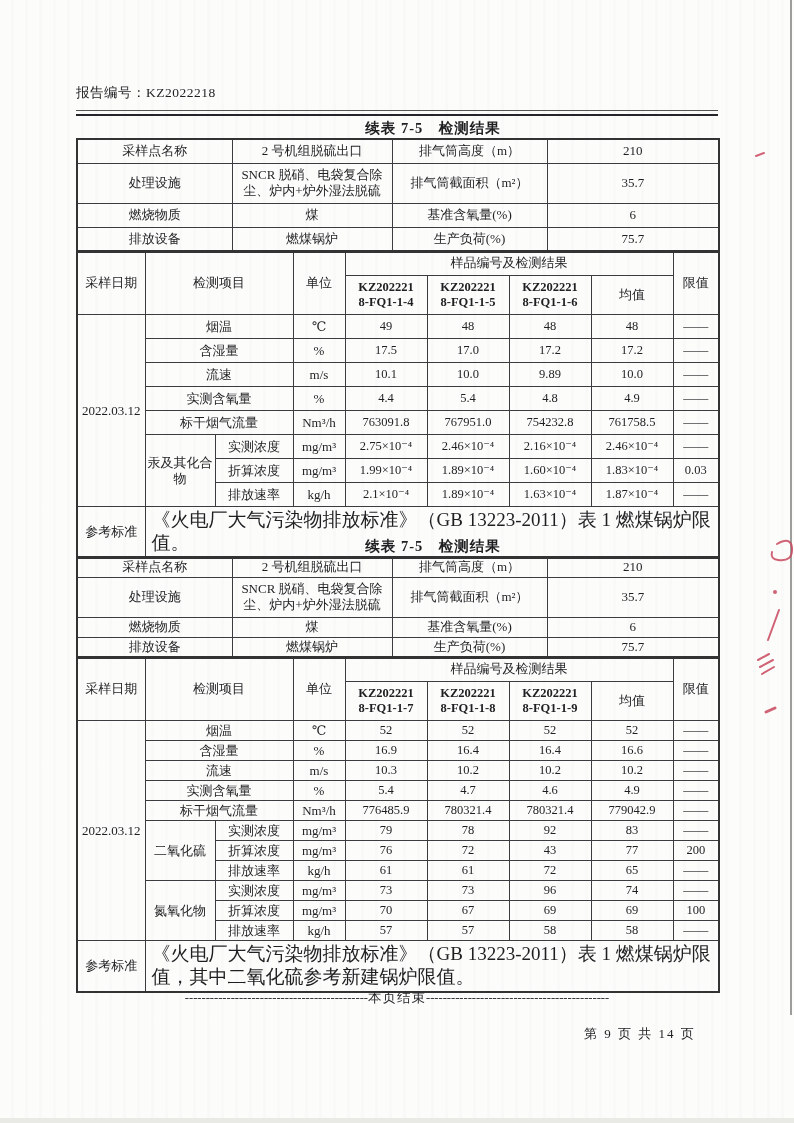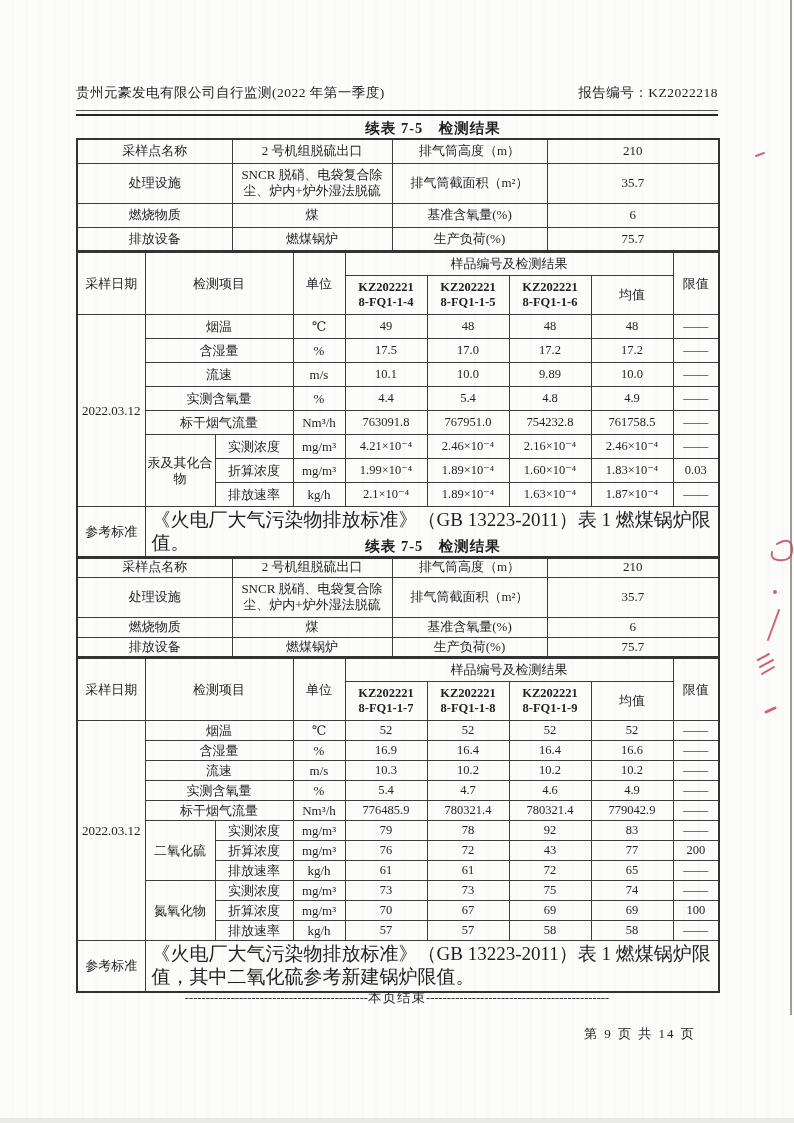--- a/index.html
+++ b/index.html
@@ -14,21 +14,21 @@
   .t1{top:120px;}
   .t2{top:538px;}
   .caption{text-align:center;font-weight:bold;font-size:14.5px;height:18px;line-height:16px;letter-spacing:1px;}
   table{border-collapse:collapse;table-layout:fixed;width:642px;margin-top:0;}
   td{border:1px solid #3c3c40;text-align:center;vertical-align:middle;
      font-size:13px;line-height:1.2;padding:1px 2px;overflow:hidden;}
   .info-table{border:2px solid #333;font-family:Liberation Serif, serif;}
   .data-table{border:2px solid #333;margin-top:-1px;}
   .info-table tr{height:25px;}
   .info-table tr.tall{height:40px;}
-  .hdr-top td{height:20px;}
+  .hdr-top td{height:20px;font-family:Liberation Mono, monospace;}
   .hdr-sub td{height:36px;}
   .t1 tbody tr{height:24px;}
   .t2 tbody tr{height:20px;}
   .num{font-size:12.5px;}
   .sample-id{white-space:pre-line;font-weight:bold;font-size:12.5px;}
   .ref-text{text-align:left;padding:2px 6px;font-size:19px;}
   .t1 tfoot tr{height:26px;}
   .t2 tfoot tr{height:36px;}
   .end-line{position:absolute;left:90px;top:989px;width:614px;text-align:center;font-size:12.5px;
             white-space:nowrap;overflow:hidden;color:#2a2a2e;}
@@ -38,21 +38,20 @@
   .bottom-strip{position:absolute;left:0;bottom:0;width:100%;height:5px;background:#e9e9e6;}
   .red-marks{position:absolute;left:752px;top:140px;pointer-events:none;}
 </style>
 </head>
 <body>
 
 <div class="page">
   <div class="stripes"></div>
 
   <div class="hdr-bar">
-    <span>贵州元豪发电有限公司自行监测(2022 年第一季度)</span>
     <span>报告编号：KZ2022218</span>
   </div>
   <div class="hdr-rule"></div>
 
   <div class="tbl-wrap t1">
     <div class="caption">续表 7-5　检测结果</div>
     <table class="info-table">
       <colgroup>
           <col style="width:155px">
           <col style="width:160px">
@@ -160,21 +159,21 @@
             <td class="num">763091.8</td>
             <td class="num">767951.0</td>
             <td class="num">754232.8</td>
             <td class="num">761758.5</td>
             <td class="num">——</td>
           </tr>
           <tr>
             <td rowspan="3">汞及其化合物</td>
             <td>实测浓度</td>
             <td>mg/m³</td>
-            <td class="num">4.21×10⁻⁴</td>
+            <td class="num">2.75×10⁻⁴</td>
             <td class="num">2.46×10⁻⁴</td>
             <td class="num">2.16×10⁻⁴</td>
             <td class="num">2.46×10⁻⁴</td>
             <td class="num">——</td>
           </tr>
           <tr>
             <td>折算浓度</td>
             <td>mg/m³</td>
             <td class="num">1.99×10⁻⁴</td>
             <td class="num">1.89×10⁻⁴</td>
@@ -341,21 +340,21 @@
             <td class="num">72</td>
             <td class="num">65</td>
             <td class="num">——</td>
           </tr>
           <tr>
             <td rowspan="3">氮氧化物</td>
             <td>实测浓度</td>
             <td>mg/m³</td>
             <td class="num">73</td>
             <td class="num">73</td>
-            <td class="num">75</td>
+            <td class="num">96</td>
             <td class="num">74</td>
             <td class="num">——</td>
           </tr>
           <tr>
             <td>折算浓度</td>
             <td>mg/m³</td>
             <td class="num">70</td>
             <td class="num">67</td>
             <td class="num">69</td>
             <td class="num">69</td>

